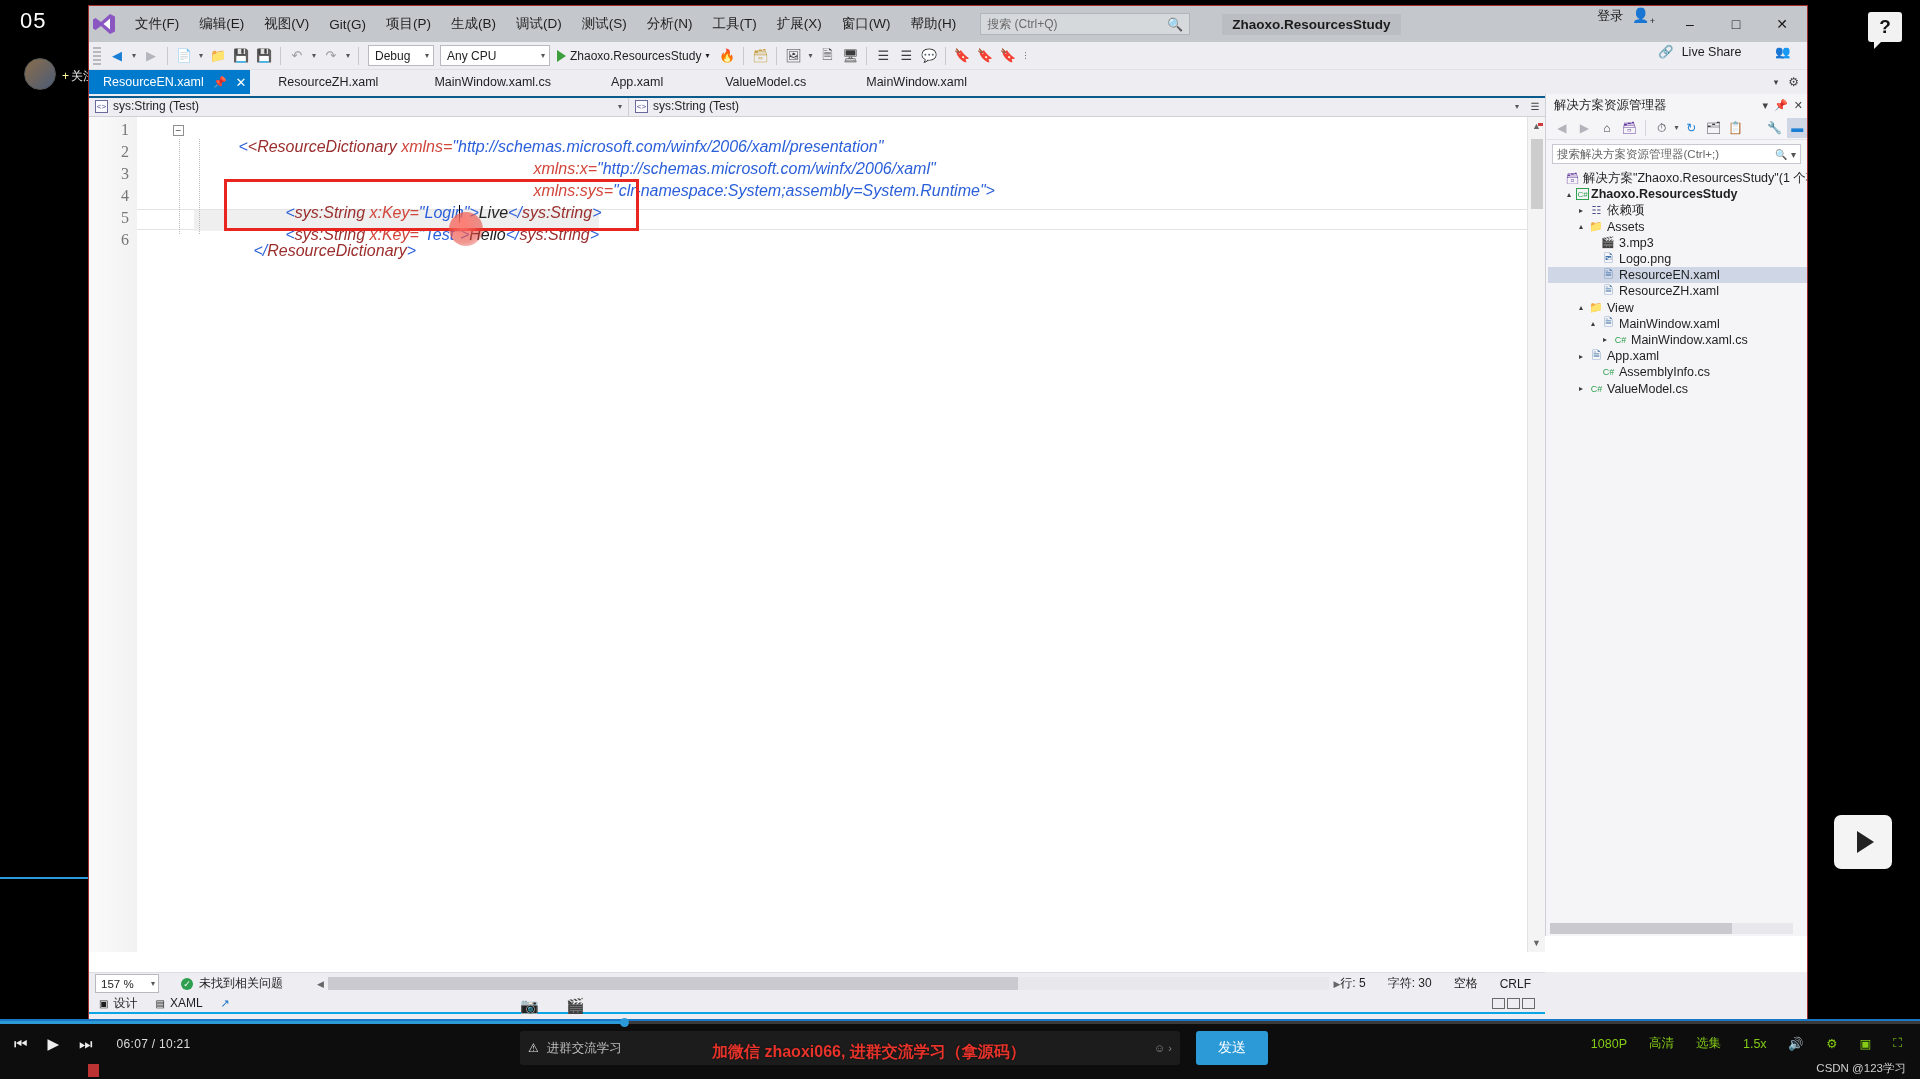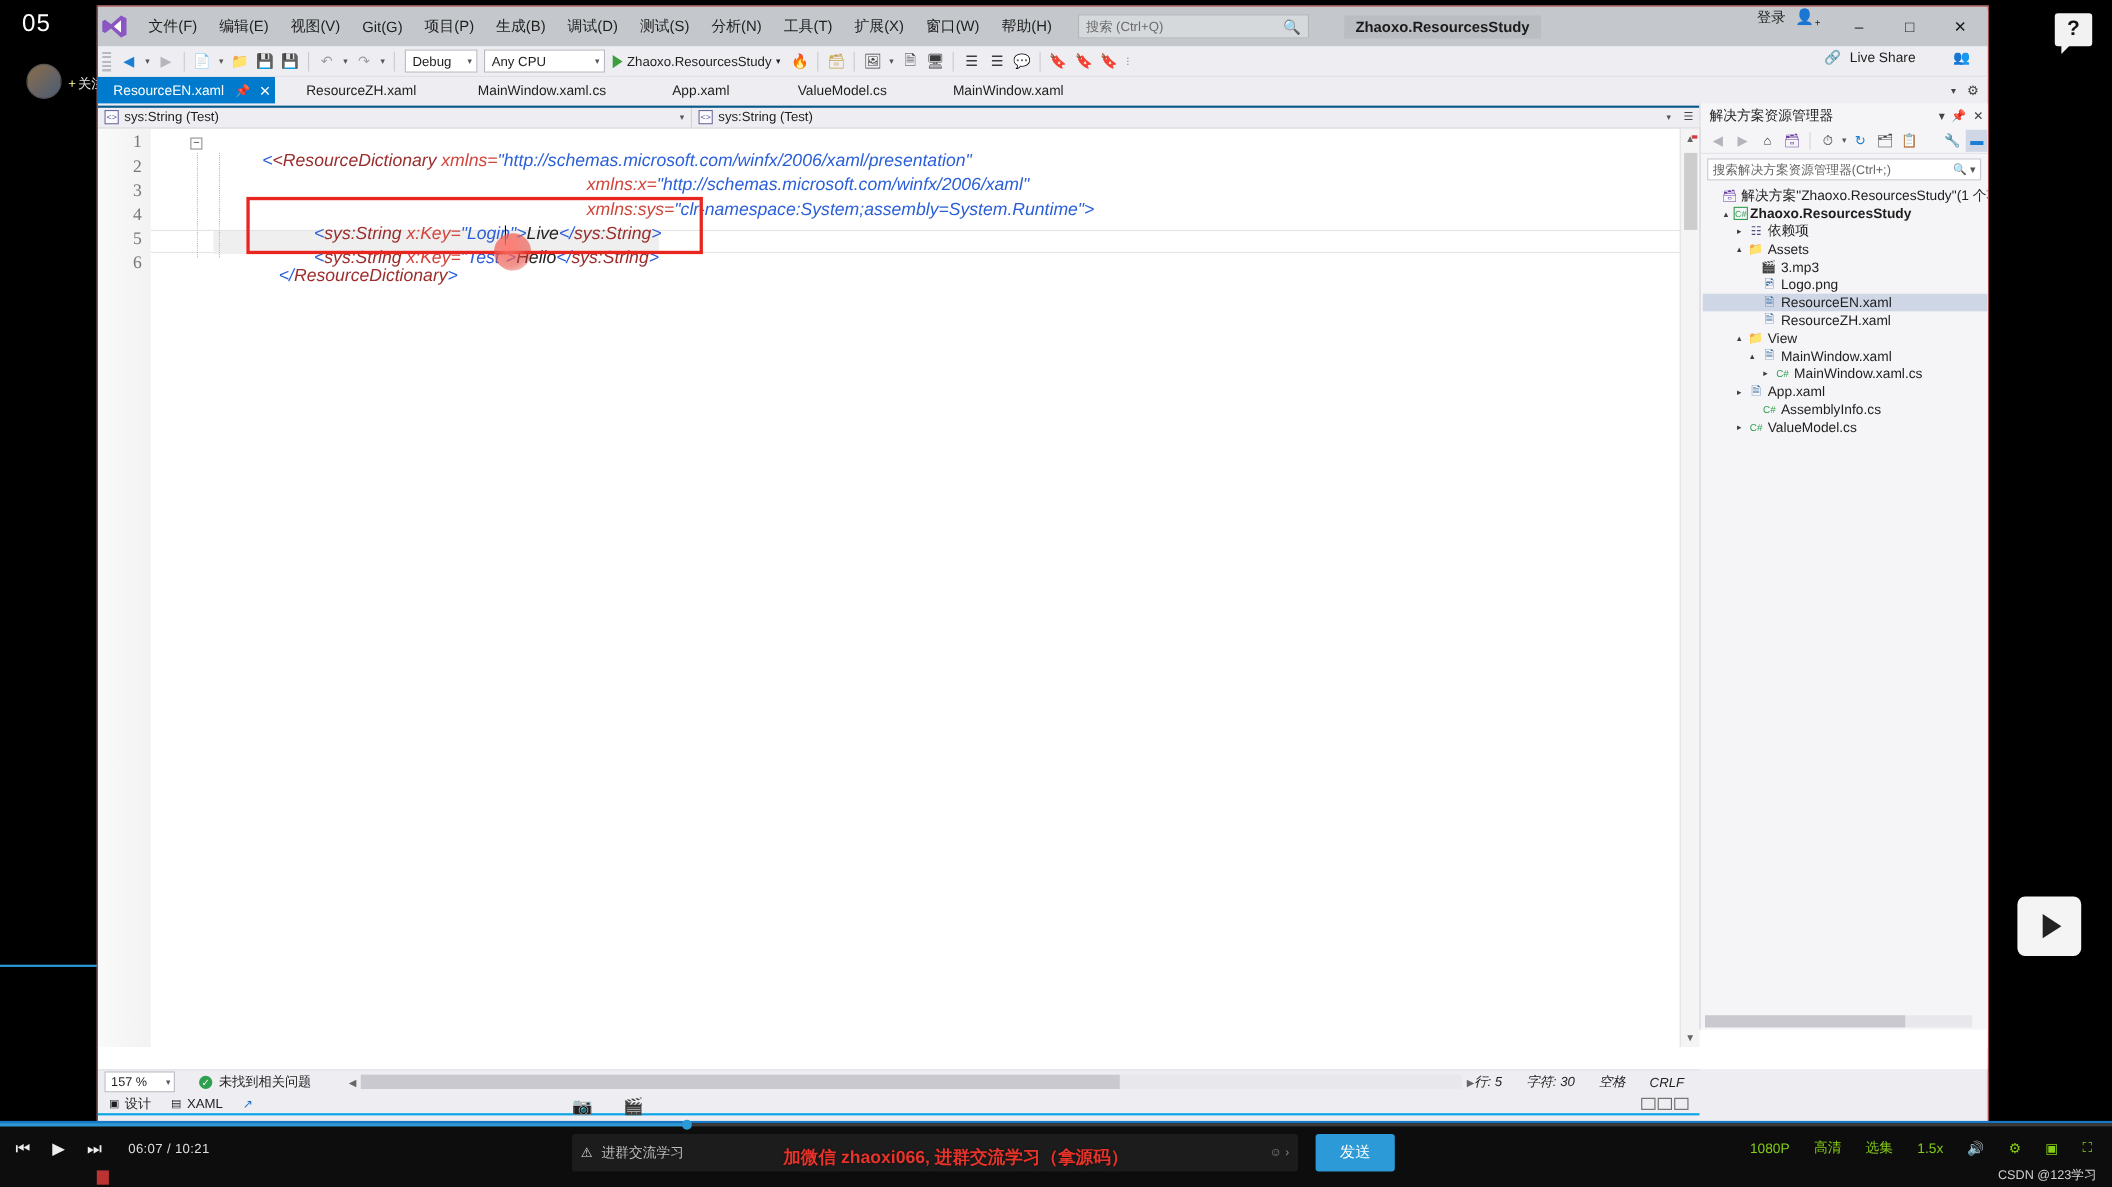--- a/index.html
+++ b/index.html
@@ -180,21 +180,21 @@
     font-size:12px; color:#1e1e1e; border-top:1px solid #dcdce2;
   }
   .zoomsel {
     width: 64px; height:19px; border:1px solid #b9b9c2; background:#fff;
     display:flex; align-items:center; justify-content:space-between; padding:0 3px 0 5px;
     margin-left: 6px; font-size:11.5px;
   }
   .status-ok { display:flex; align-items:center; gap:6px; margin-left: 22px; }
   .okdot { width:12px;height:12px;border-radius:50%;background:#2e9e4f;color:#fff;
            font-size:9px;line-height:12px;text-align:center;}
-  .status-right { margin-left:auto; display:flex; align-items:center; gap:22px; padding-right:14px;font-style:italic;}
+  .status-right { margin-left:auto; display:flex; align-items:center; gap:22px; padding-right:14px;}
 
   .designrow {
     height: 20px; background:#eeeef2; display:flex; align-items:center; gap:18px;
     font-size:12px; color:#1e1e1e; padding-left: 10px; border-bottom:2px solid #0aa5e6;
   }
   .designrow .itm { display:flex; align-items:center; gap:5px; }
   .designrow .right { margin-left:auto; display:flex; gap:2px; padding-right:10px;}
   .splitbox { width:13px;height:11px;border:1px solid #6a6a6a; }
 
   

